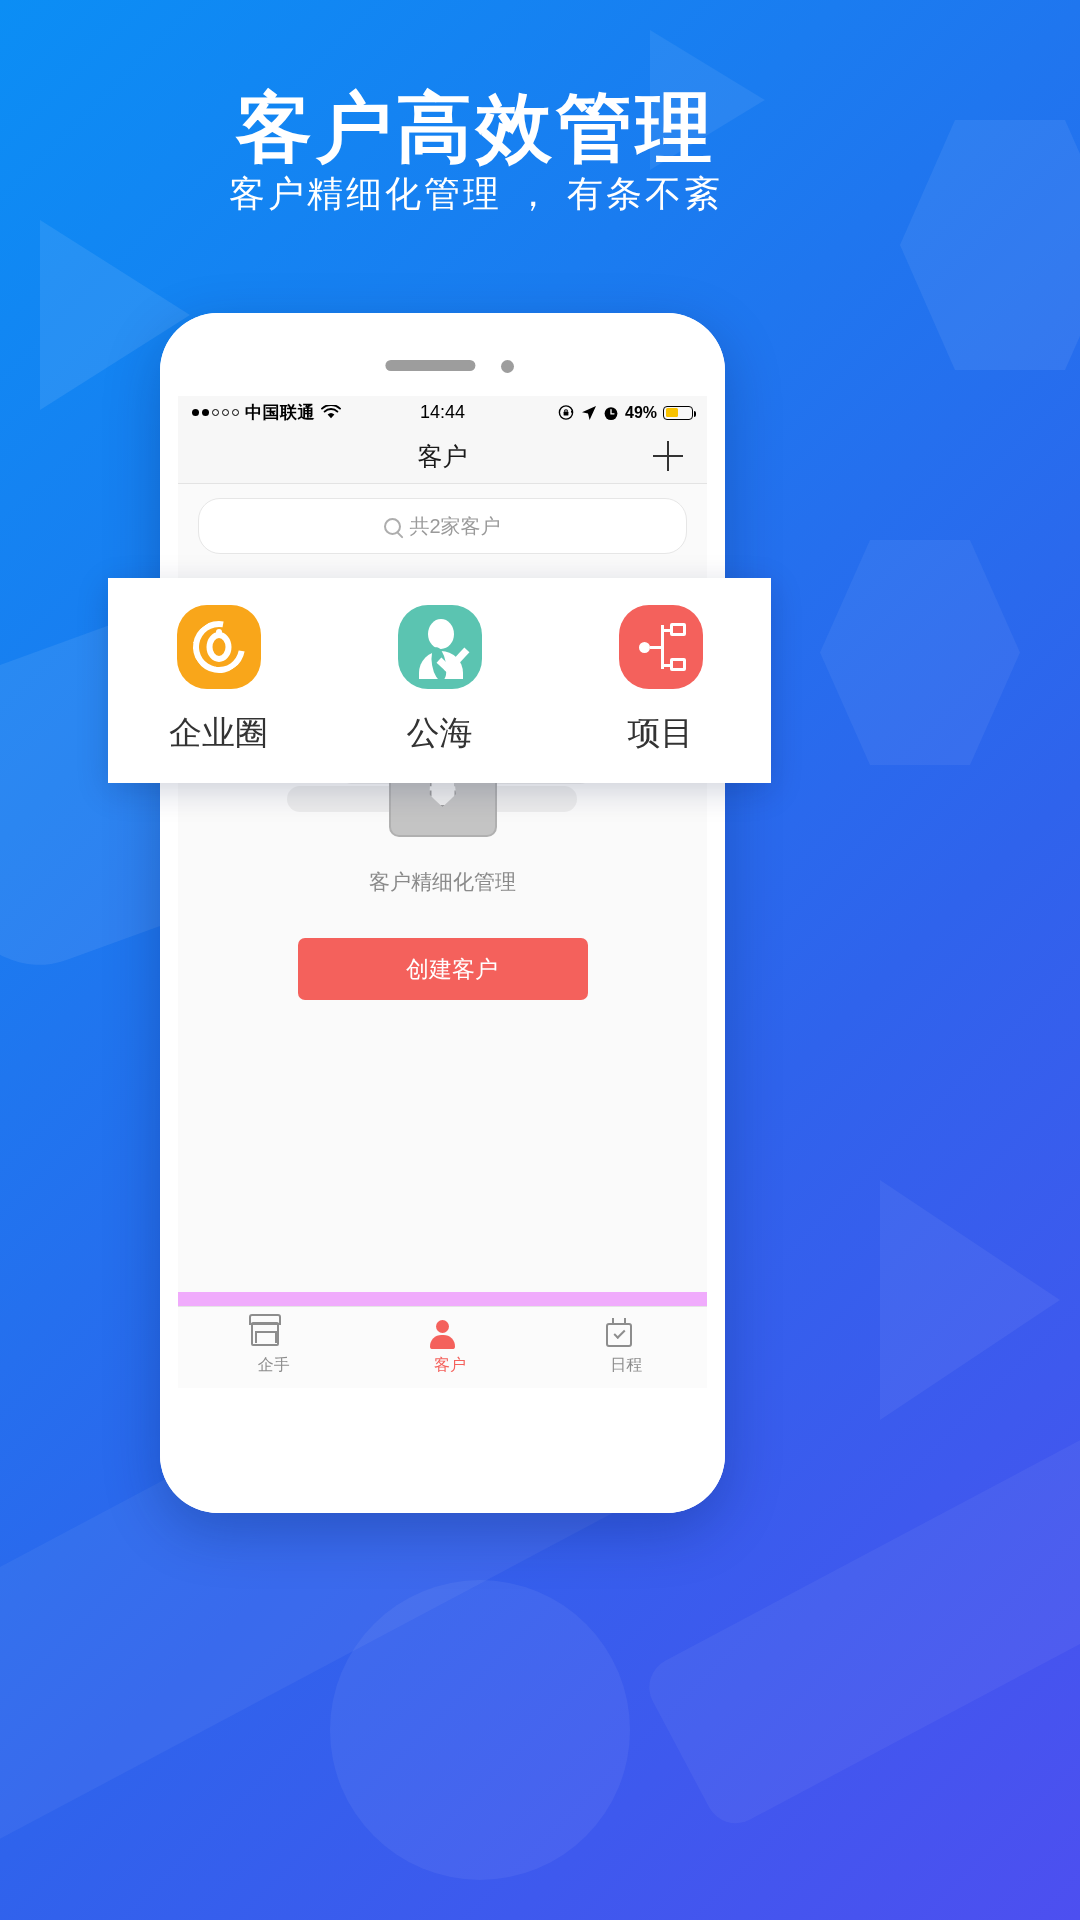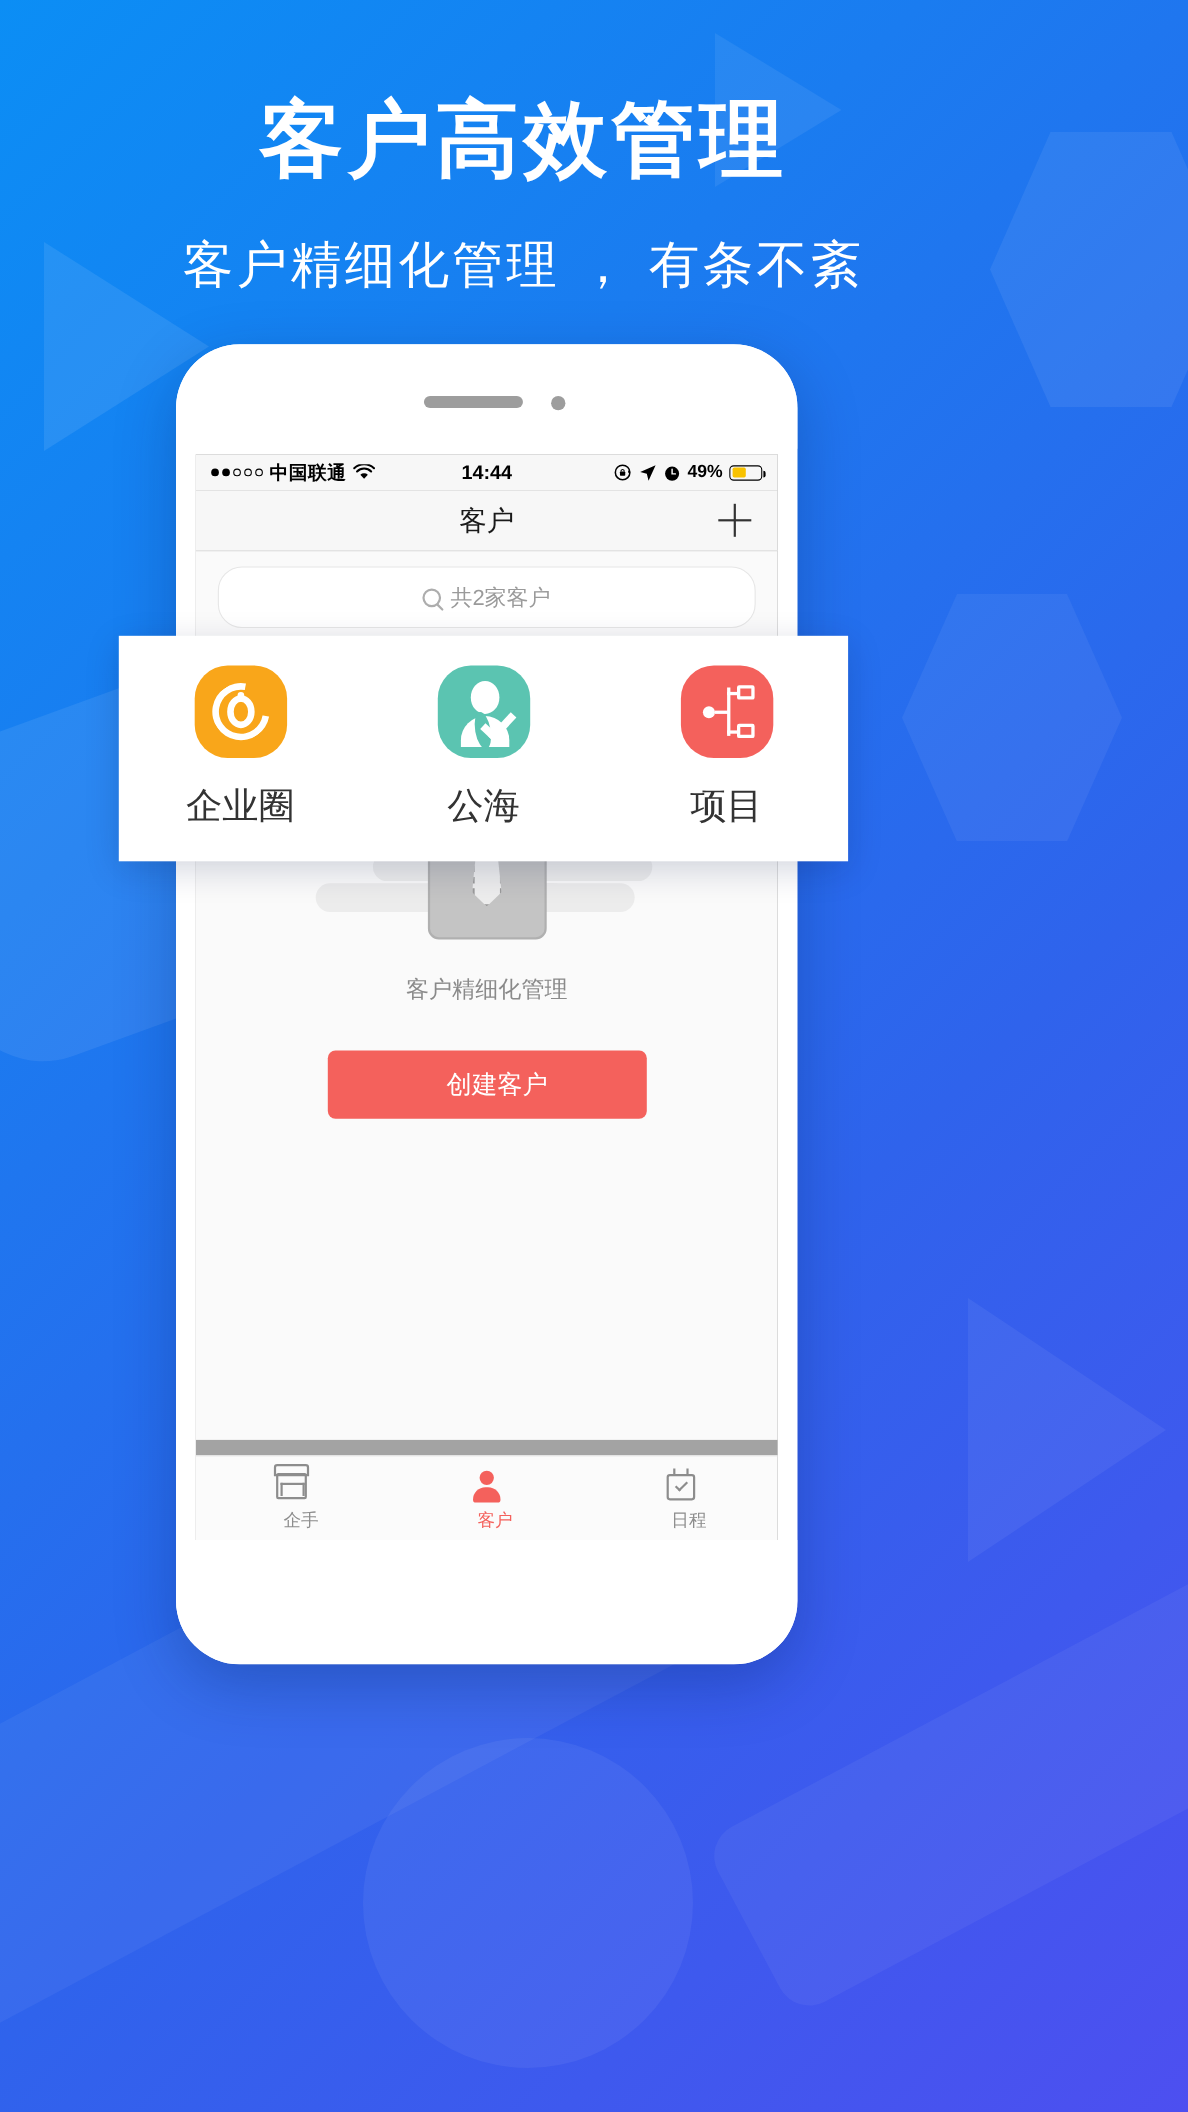--- a/index.html
+++ b/index.html
@@ -33,24 +33,23 @@
   }
   #title {
     color: #ffffff;
     font-size: 76px;
     font-weight: bold;
     letter-spacing: 4px;
     line-height: 1.1;
   }
   #subtitle {
     color: #ffffff;
-    font-size: 46px;
+    font-size: 36px;
     font-weight: normal;
     letter-spacing: 3px;
-    margin-top: 40px;
   }
 
   
   #phone {
     position: absolute;
     left: 160px; top: 313px;
     width: 565px; height: 1200px;
     background: #ffffff;
     border-radius: 58px;
     box-shadow: 0 18px 55px rgba(0,30,90,0.28);
@@ -70,23 +69,23 @@
     background: #9d9d9d;
   }
   #camera {
     position: absolute; left: 50%; top: 47px;
     margin-left: 58px;
     width: 13px; height: 13px; border-radius: 50%;
     background: #9d9d9d;
   }
   #screen {
     position: absolute;
-    left: 18px; top: 100px;
+    left: 18px; top: 83px;
     width: 529px; height: 992px;
-    background: #a3a3a3;
+    background: #f0abfc;
     overflow: hidden;
   }
   #phone-bottom {
     position: absolute; bottom: 0; left: 0;
     width: 565px; height: 113px;
     background: #ffffff;
   }
 
   
   #statusbar {
@@ -97,21 +96,21 @@
     font-size: 17px;
     font-weight: bold;
     color: #000;
   }
   #sb-left { display: flex; align-items: center; gap: 6px; flex: 1; }
   .sig-dots { display: flex; align-items: center; gap: 3px; }
   .dot { width: 7px; height: 7px; border-radius: 50%; }
   .dot.on { background: #000; }
   .dot.off { background: transparent; border: 1.4px solid #000; width: 7px; height: 7px; }
   #carrier { font-size: 17px; font-weight: bold; letter-spacing: 0.5px; }
-  #sb-center { flex: 0 0 auto; font-size: 18px; font-weight: bold; }
+  #sb-center { flex: 0 0 auto; font-size: 18px; font-weight: normal; }
   #sb-right { display: flex; align-items: center; justify-content: flex-end; gap: 6px; flex: 1; }
   #battery-pct { font-size: 16px; font-weight: bold; }
   #battery {
     position: relative;
     width: 30px; height: 14px;
     border: 1.6px solid #000; border-radius: 4px;
     padding: 1.5px;
   }
   #battery-fill { height: 100%; width: 49%; background: #f8c200; border-radius: 1.5px; }
   #battery-tip {

